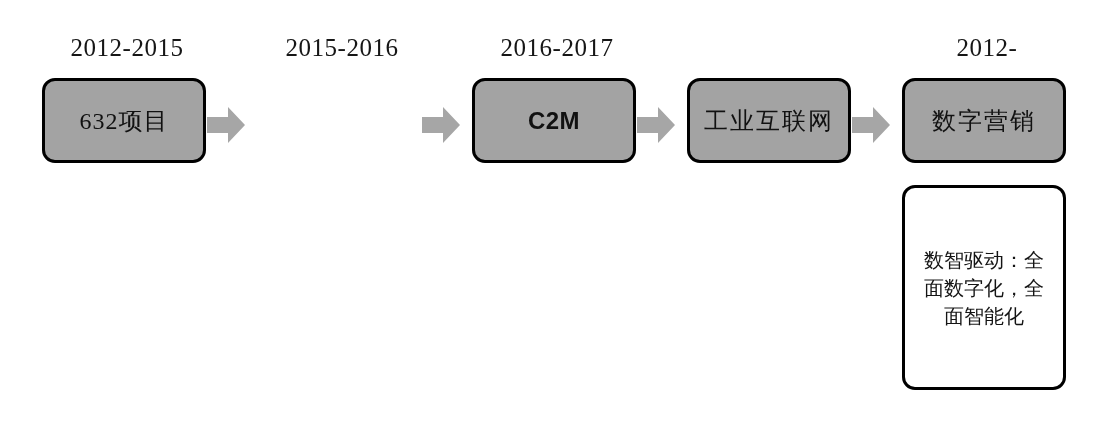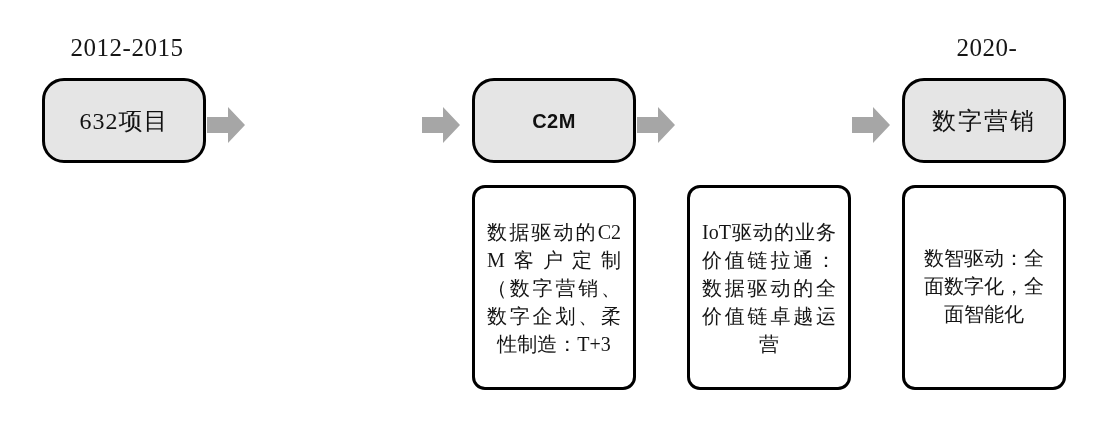--- a/index.html
+++ b/index.html
@@ -39,39 +39,39 @@
     white-space: nowrap;
   }
   .stage-box {
     position: absolute;
     top: 78px;
     left: 0;
     width: 164px;
     height: 85px;
     box-sizing: border-box;
     border: 3px solid #000000;
-    border-radius: 22px;
-    background: #e5e5e5;
+    border-radius: 13px;
+    background: #a3a3a3;
     display: flex;
     align-items: center;
     justify-content: center;
   }
   .stage-box .stage-title {
     font-family: "Liberation Serif", "DejaVu Serif", serif;
     font-size: 24px;
     line-height: 28px;
     letter-spacing: 2px;
     color: #111111;
     text-align: center;
     white-space: nowrap;
   }
   .stage-box .stage-title.latin-bold {
     font-family: "Liberation Sans", "DejaVu Sans", sans-serif;
     font-weight: bold;
-    font-size: 20px;
+    font-size: 24px;
     letter-spacing: 0.5px;
   }
   .stage-box .stage-title.mixed {
     letter-spacing: 1px;
   }
   .desc-box {
     position: absolute;
     top: 185px;
     left: 0;
     width: 164px;
@@ -91,21 +91,20 @@
     line-height: 28px;
     color: #141414;
     text-align: justify;
     text-align-last: center;
     width: 100%;
     word-break: break-all;
   }
   .desc-text.centered {
     text-align: center;
     text-align-last: center;
-    font-family: Liberation Mono, monospace;
   }
   .arrow {
     position: absolute;
     top: 106px;
     width: 38px;
     height: 38px;
   }
   .arrow svg {
     display: block;
     width: 38px;
@@ -124,57 +123,56 @@
     </div>
   </div>
 
   <div class="arrow" style="left:207px;">
     <svg viewBox="0 0 38 38" xmlns="http://www.w3.org/2000/svg" aria-hidden="true">
       <polygon points="0,11 21,11 21,1 38,19 21,37 21,27 0,27" fill="#a6a6a6"></polygon>
     </svg>
   </div>
 
   <div class="stage-col" style="left:257px;">
+    <div class="year-label">2015-2016</div>
   </div>
 
   <div class="arrow" style="left:422px;">
     <svg viewBox="0 0 38 38" xmlns="http://www.w3.org/2000/svg" aria-hidden="true">
       <polygon points="0,11 21,11 21,1 38,19 21,37 21,27 0,27" fill="#a6a6a6"></polygon>
     </svg>
   </div>
 
   <div class="stage-col" style="left:472px;">
+    <div class="year-label">2016-2017</div>
     <div class="stage-box">
       <span class="stage-title latin-bold">C2M</span>
-    </div>
-    <div class="desc-box">
-      <span class="desc-text">数据驱动的C2M客户定制（数字营销、数字企划、柔性制造：T+3</span>
     </div>
   </div>
 
   <div class="arrow" style="left:637px;">
     <svg viewBox="0 0 38 38" xmlns="http://www.w3.org/2000/svg" aria-hidden="true">
       <polygon points="0,11 21,11 21,1 38,19 21,37 21,27 0,27" fill="#a6a6a6"></polygon>
     </svg>
   </div>
 
   <div class="stage-col" style="left:687px;">
-    <div class="desc-box">
-      <span class="desc-text">IoT驱动的业务价值链拉通：数据驱动的全价值链卓越运营</span>
+    <div class="stage-box">
+      <span class="stage-title">工业互联网</span>
     </div>
   </div>
 
   <div class="arrow" style="left:852px;">
     <svg viewBox="0 0 38 38" xmlns="http://www.w3.org/2000/svg" aria-hidden="true">
       <polygon points="0,11 21,11 21,1 38,19 21,37 21,27 0,27" fill="#a6a6a6"></polygon>
     </svg>
   </div>
 
   <div class="stage-col" style="left:902px;">
-    <div class="year-label">2020-</div>
+    <div class="year-label">2012-</div>
     <div class="stage-box">
       <span class="stage-title">数字营销</span>
     </div>
     <div class="desc-box">
       <span class="desc-text centered">数智驱动：全面数字化，全面智能化</span>
     </div>
   </div>
 
 </div>
 

